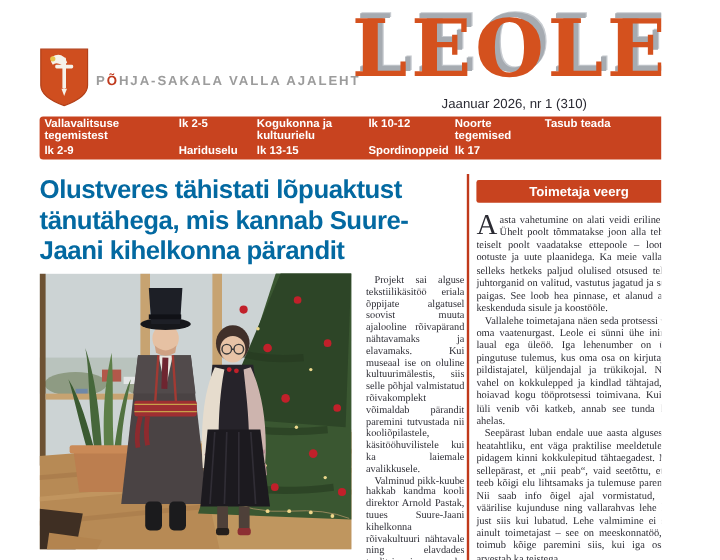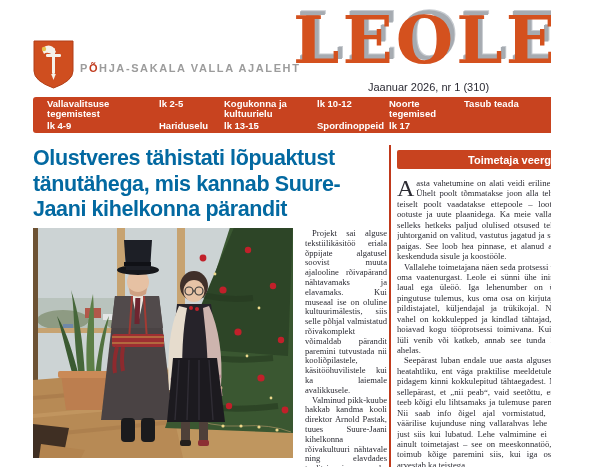--- a/index.html
+++ b/index.html
@@ -15,21 +15,21 @@
         font-family:"DejaVu Serif",serif;font-weight:700;font-size:66px;line-height:84px;
         color:#d4511e;letter-spacing:3px;
         text-shadow:4px -4px 0 #a6abb1, 5px -5px 0 #c7cbd0;}
   #issue-line{position:absolute;left:368px;top:81px;width:200px;
               font-size:11px;font-weight:400;color:#2a2a33;}
 
   
   #toc-bar{position:absolute;left:33px;top:97px;width:535px;height:36px;border-radius:3px;
            background:#c8431f;color:#fff;display:grid;box-sizing:border-box;
            grid-template-columns:112px 65px 93px 72px 75px 1fr;
-           padding:7px 0 7px 14px;row-gap:3px;align-content:center;
+           padding:7px 0 7px 4px;row-gap:3px;align-content:center;
            font-size:9.5px;font-weight:700;line-height:1;}
 
   
   #headline{position:absolute;left:33px;top:146px;width:360px;color:#0369a1;
             font-size:21.5px;font-weight:700;line-height:25.5px;letter-spacing:-0.4px;}
   #headline div{white-space:nowrap;}
 
   
   #photo{position:absolute;left:33px;top:228px;width:260px;height:230px;overflow:hidden;}
 
@@ -38,21 +38,21 @@
                font-family:"Liberation Serif",serif;font-size:8.6px;line-height:1.14;
                color:#2b2b33;text-align:justify;}
   #article-col p{margin:0;text-indent:7px;}
 
   
   #red-rule{position:absolute;left:389px;top:145px;width:2px;height:322px;background:#c0391b;}
 
   
   #editor-header{position:absolute;left:397px;top:150px;width:171px;height:19px;border-radius:2px;
                  background:#c8431f;color:#fff;font-size:11px;font-weight:700;
-                 display:flex;align-items:center;justify-content:center;padding-left:27px;}
+                 display:flex;align-items:center;justify-content:center;}
   #editor-col{position:absolute;left:397px;top:178px;width:171px;height:289px;overflow:hidden;
               font-family:"Liberation Serif",serif;font-size:8.7px;line-height:1.2;
               color:#2b2b33;text-align:justify;}
   #editor-col p{margin:0;text-indent:7px;}
   #editor-col p.first{text-indent:0;}
   #editor-col p.first::first-letter{float:left;font-size:24px;line-height:19px;
               padding:1px 2px 0 0;font-weight:400;}
 </style>
 </head>
 <body>
@@ -74,21 +74,21 @@
 
   <div id="issue-line">Jaanuar 2026, nr 1 (310)</div>
 
   <div id="toc-bar">
     <span>Vallavalitsuse tegemistest</span>
     <span>lk 2-5</span>
     <span>Kogukonna ja kultuurielu</span>
     <span>lk 10-12</span>
     <span>Noorte tegemised</span>
     <span>Tasub teada</span>
-    <span>lk 4-9</span>
+    <span>lk 2-9</span>
     <span>Hariduselu</span>
     <span>lk 13-15</span>
     <span>Spordinoppeid</span>
     <span>lk 17</span>
   </div>
 
   <div id="headline">
     <div>Olustveres tähistati lõpuaktust</div>
     <div>tänutähega, mis kannab Suure-</div>
     <div>Jaani kihelkonna pärandit</div>

